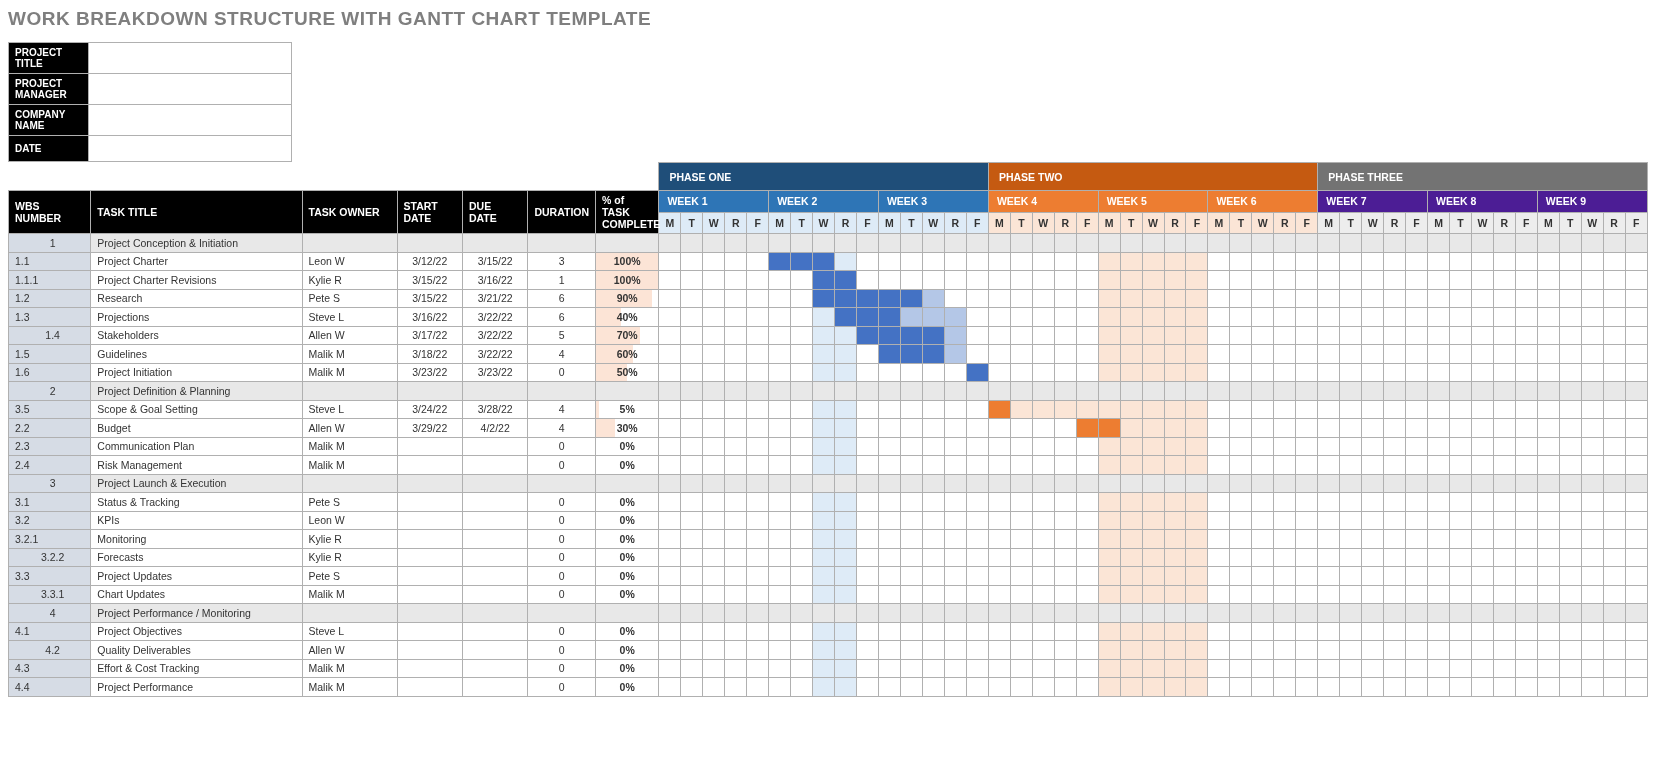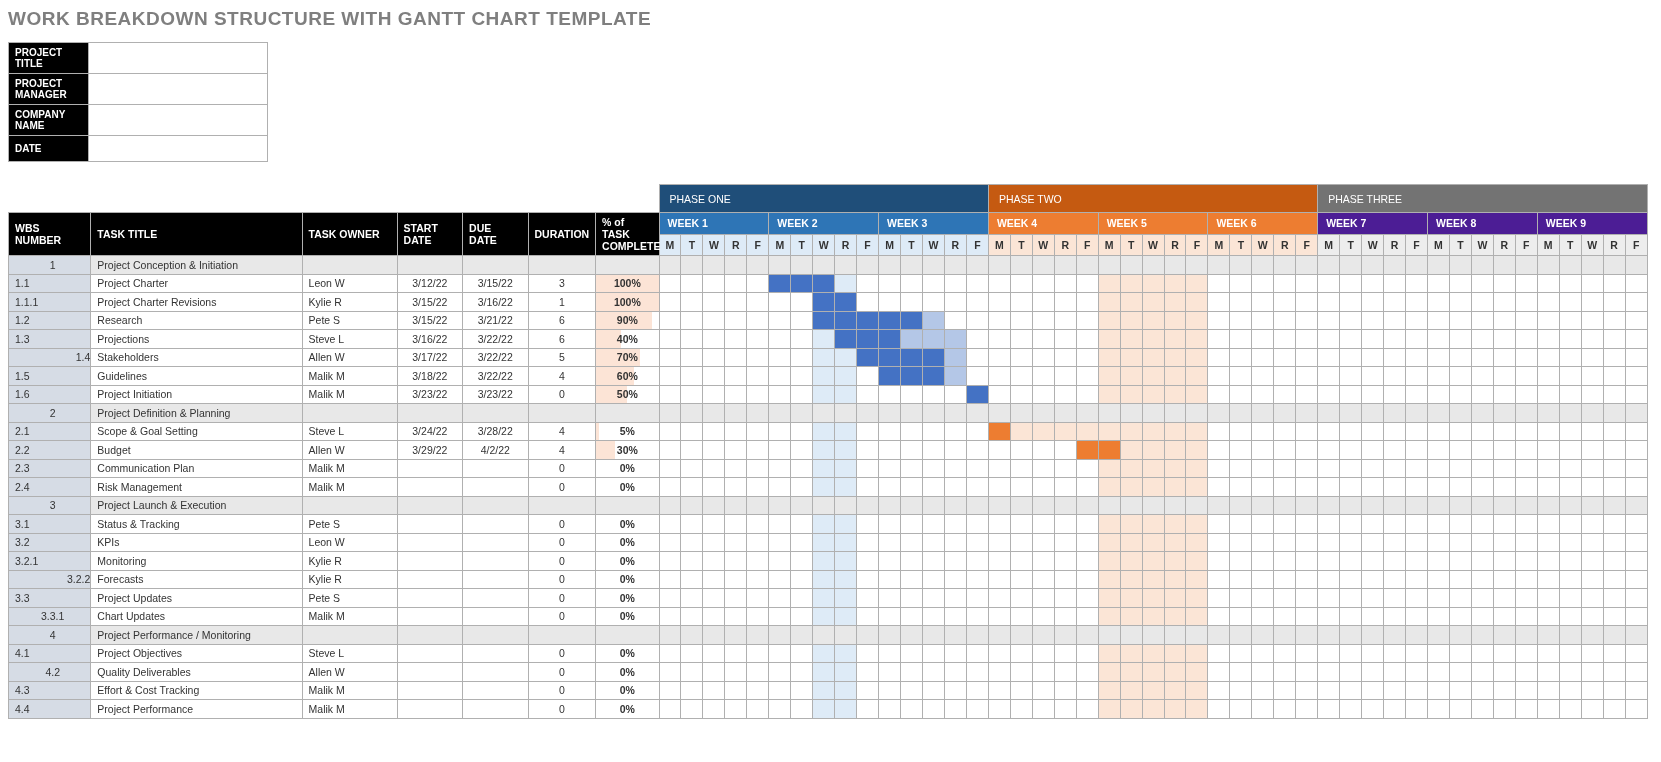--- a/index.html
+++ b/index.html
@@ -1,26 +1,26 @@
 <!DOCTYPE html>
 <html><head>
 <meta charset="utf-8">
 <style>
 *{box-sizing:border-box;margin:0;padding:0}
 body{font-family:"Century Gothic",Arial,sans-serif;font-size:11px;background:#fff;color:#333;padding:8px}
 .page-title{font-size:19px;font-weight:bold;color:#7f7f7f;letter-spacing:0.5px;margin-bottom:12px}
 .tbl{border-collapse:collapse;width:100%;table-layout:fixed}
-.meta{width:260px;margin-bottom:22px}
+.meta{width:284px;margin-bottom:0}
 .meta td{border:1px solid #b0b0b0;padding:4px 6px;height:26px;font-size:10px}
 .meta .lbl{background:#000;color:#fff;font-weight:bold;width:80px;vertical-align:middle}
 .meta .val{background:#fff}
 .main{width:1640px}
 .main td,.main th{border:1px solid #b0b0b0;padding:0;height:18.5px;font-size:10.5px;vertical-align:middle}
 .hdr{background:#000;color:#fff;font-weight:bold;font-size:10px;text-align:left;padding:3px 6px!important;height:36px!important}
-.phase{color:#fff;font-weight:normal;font-size:11px;text-align:left;padding-left:10px!important;height:28px!important}
+.phase{color:#fff;font-weight:bold;font-size:11px;text-align:left;padding-left:10px!important;height:28px!important}
 .ph1{background:#1f4e79}
 .ph2{background:#c55a11}
 .ph3{background:#737373}
 .wk{color:#fff;font-weight:bold;font-size:10px;text-align:left;padding-left:8px!important}
 .wk1{background:#2e75b6}
 .wk2{background:#ed7d31}
 .wk3{background:#4c1d95}
 .dh{font-weight:bold;font-size:10px;text-align:center;color:#333}
 .dh1{background:#deebf7}
 .dh2{background:#fbe5d6}
@@ -459,21 +459,21 @@
         <td class="day"></td>
         <td class="day"></td>
         <td class="day"></td>
         <td class="day"></td>
         <td class="day"></td>
         <td class="day"></td>
         <td class="day"></td>
         <td class="day"></td>
       </tr>
       <tr>
-        <td class="wbs txt" style="text-align:right">1.4</td>
+        <td class="wbs txt" style="text-align:center">1.4</td>
         <td class="txt">Stakeholders</td>
         <td class="txt">Allen W</td>
         <td class="ctr">3/17/22</td>
         <td class="ctr">3/22/22</td>
         <td class="ctr">5</td>
         <td class="pct"><div class="bar" style="width:70%"></div><span>70%</span></td>
         <td class="day"></td>
         <td class="day"></td>
         <td class="day"></td>
         <td class="day"></td>
@@ -675,21 +675,21 @@
         <td class="day sec"></td>
         <td class="day sec"></td>
         <td class="day sec"></td>
         <td class="day sec"></td>
         <td class="day sec"></td>
         <td class="day sec"></td>
         <td class="day sec"></td>
         <td class="day sec"></td>
       </tr>
       <tr>
-        <td class="wbs txt" style="text-align:left">2.1</td>
+        <td class="wbs txt" style="text-align:left">3.5</td>
         <td class="txt">Scope &amp; Goal Setting</td>
         <td class="txt">Steve L</td>
         <td class="ctr">3/24/22</td>
         <td class="ctr">3/28/22</td>
         <td class="ctr">4</td>
         <td class="pct"><div class="bar" style="width:5%"></div><span>5%</span></td>
         <td class="day"></td>
         <td class="day"></td>
         <td class="day"></td>
         <td class="day"></td>
@@ -1107,21 +1107,21 @@
         <td class="day"></td>
         <td class="day"></td>
         <td class="day"></td>
         <td class="day"></td>
         <td class="day"></td>
         <td class="day"></td>
         <td class="day"></td>
         <td class="day"></td>
       </tr>
       <tr>
-        <td class="wbs txt" style="text-align:right">3.2.2</td>
+        <td class="wbs txt" style="text-align:center">3.2.2</td>
         <td class="txt">Forecasts</td>
         <td class="txt">Kylie R</td>
         <td class="ctr"></td>
         <td class="ctr"></td>
         <td class="ctr">0</td>
         <td class="pct"><div class="bar" style="width:0%"></div><span>0%</span></td>
         <td class="day"></td>
         <td class="day"></td>
         <td class="day"></td>
         <td class="day"></td>

